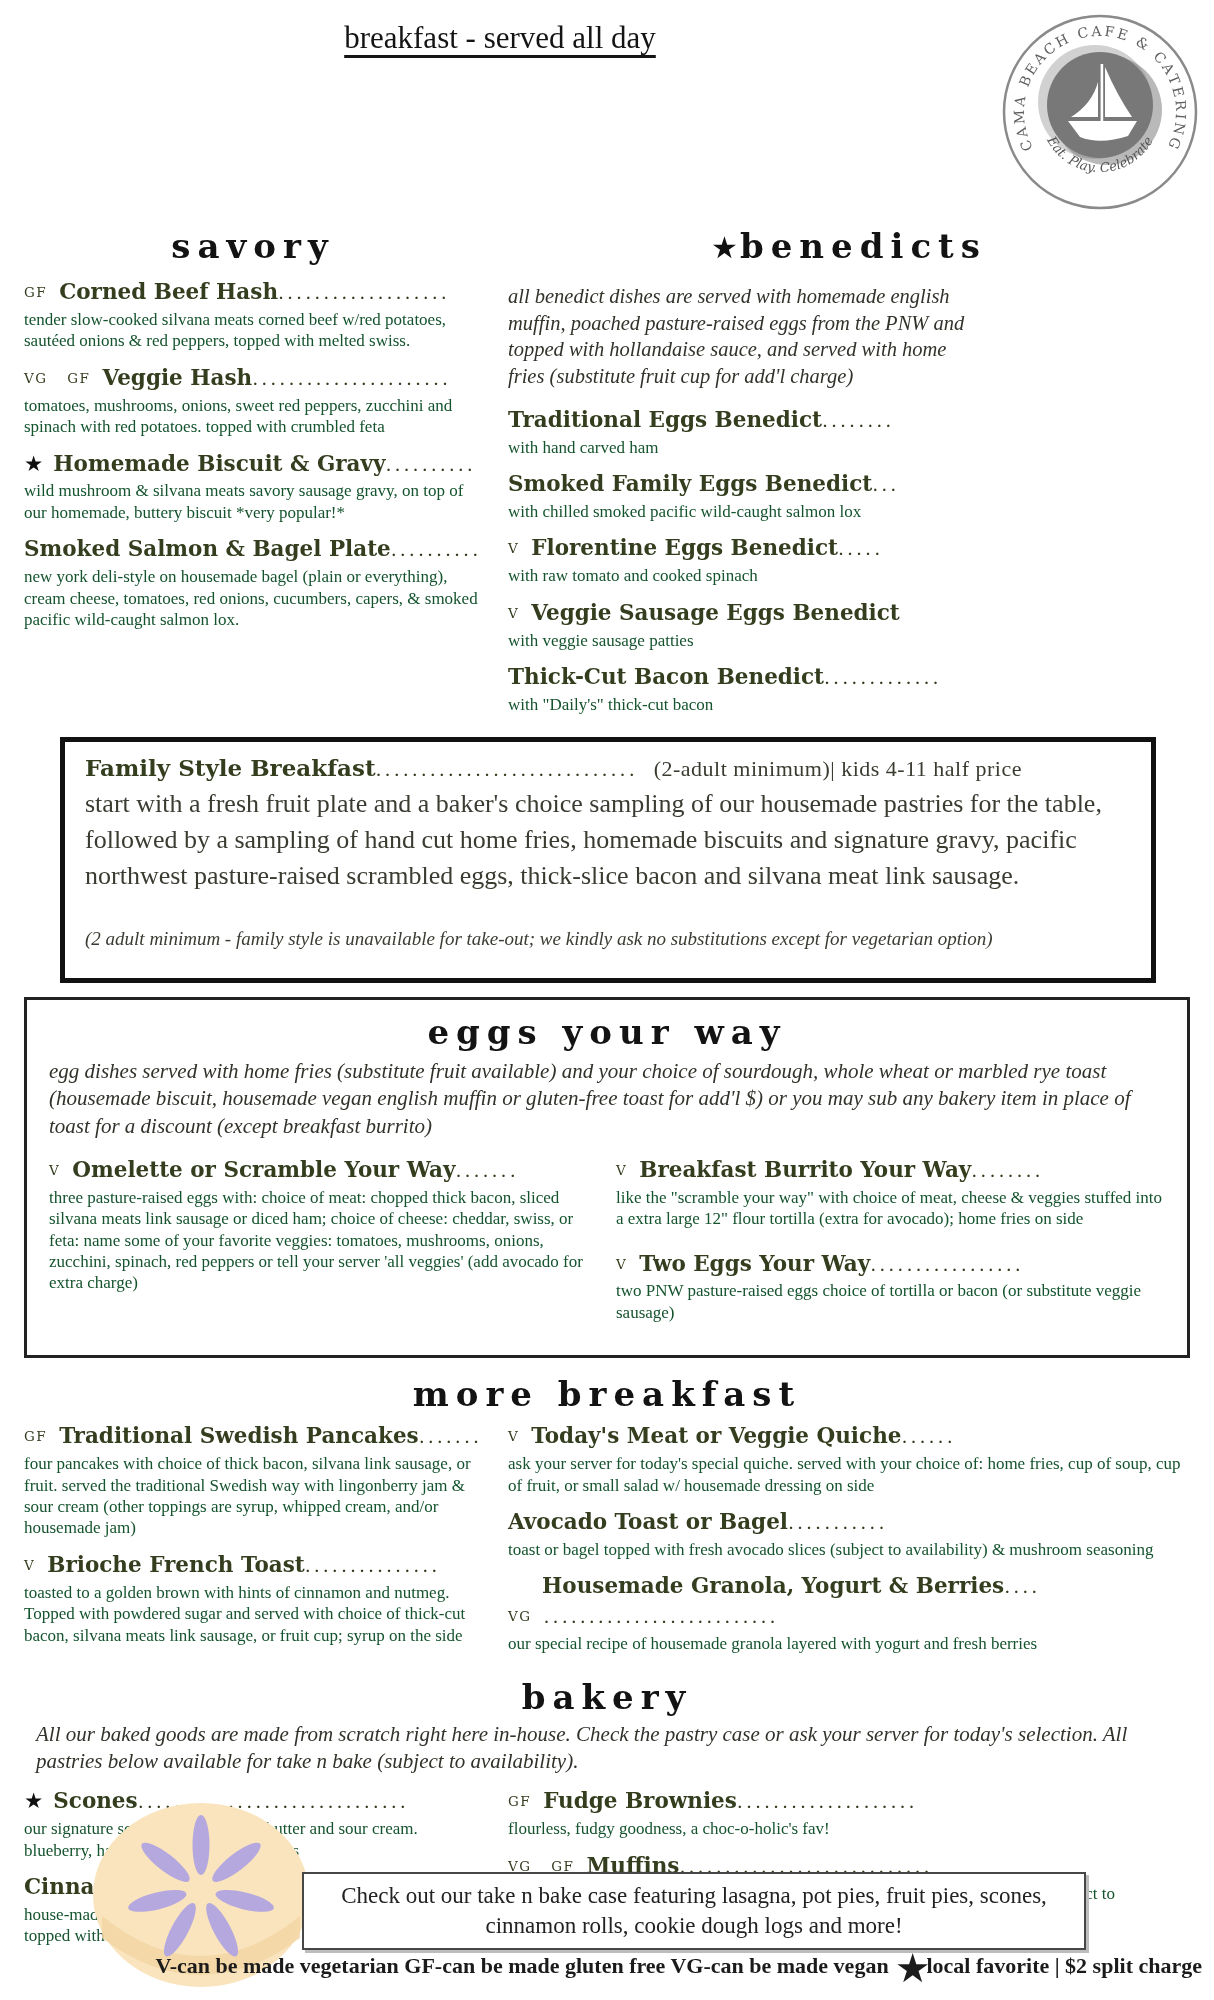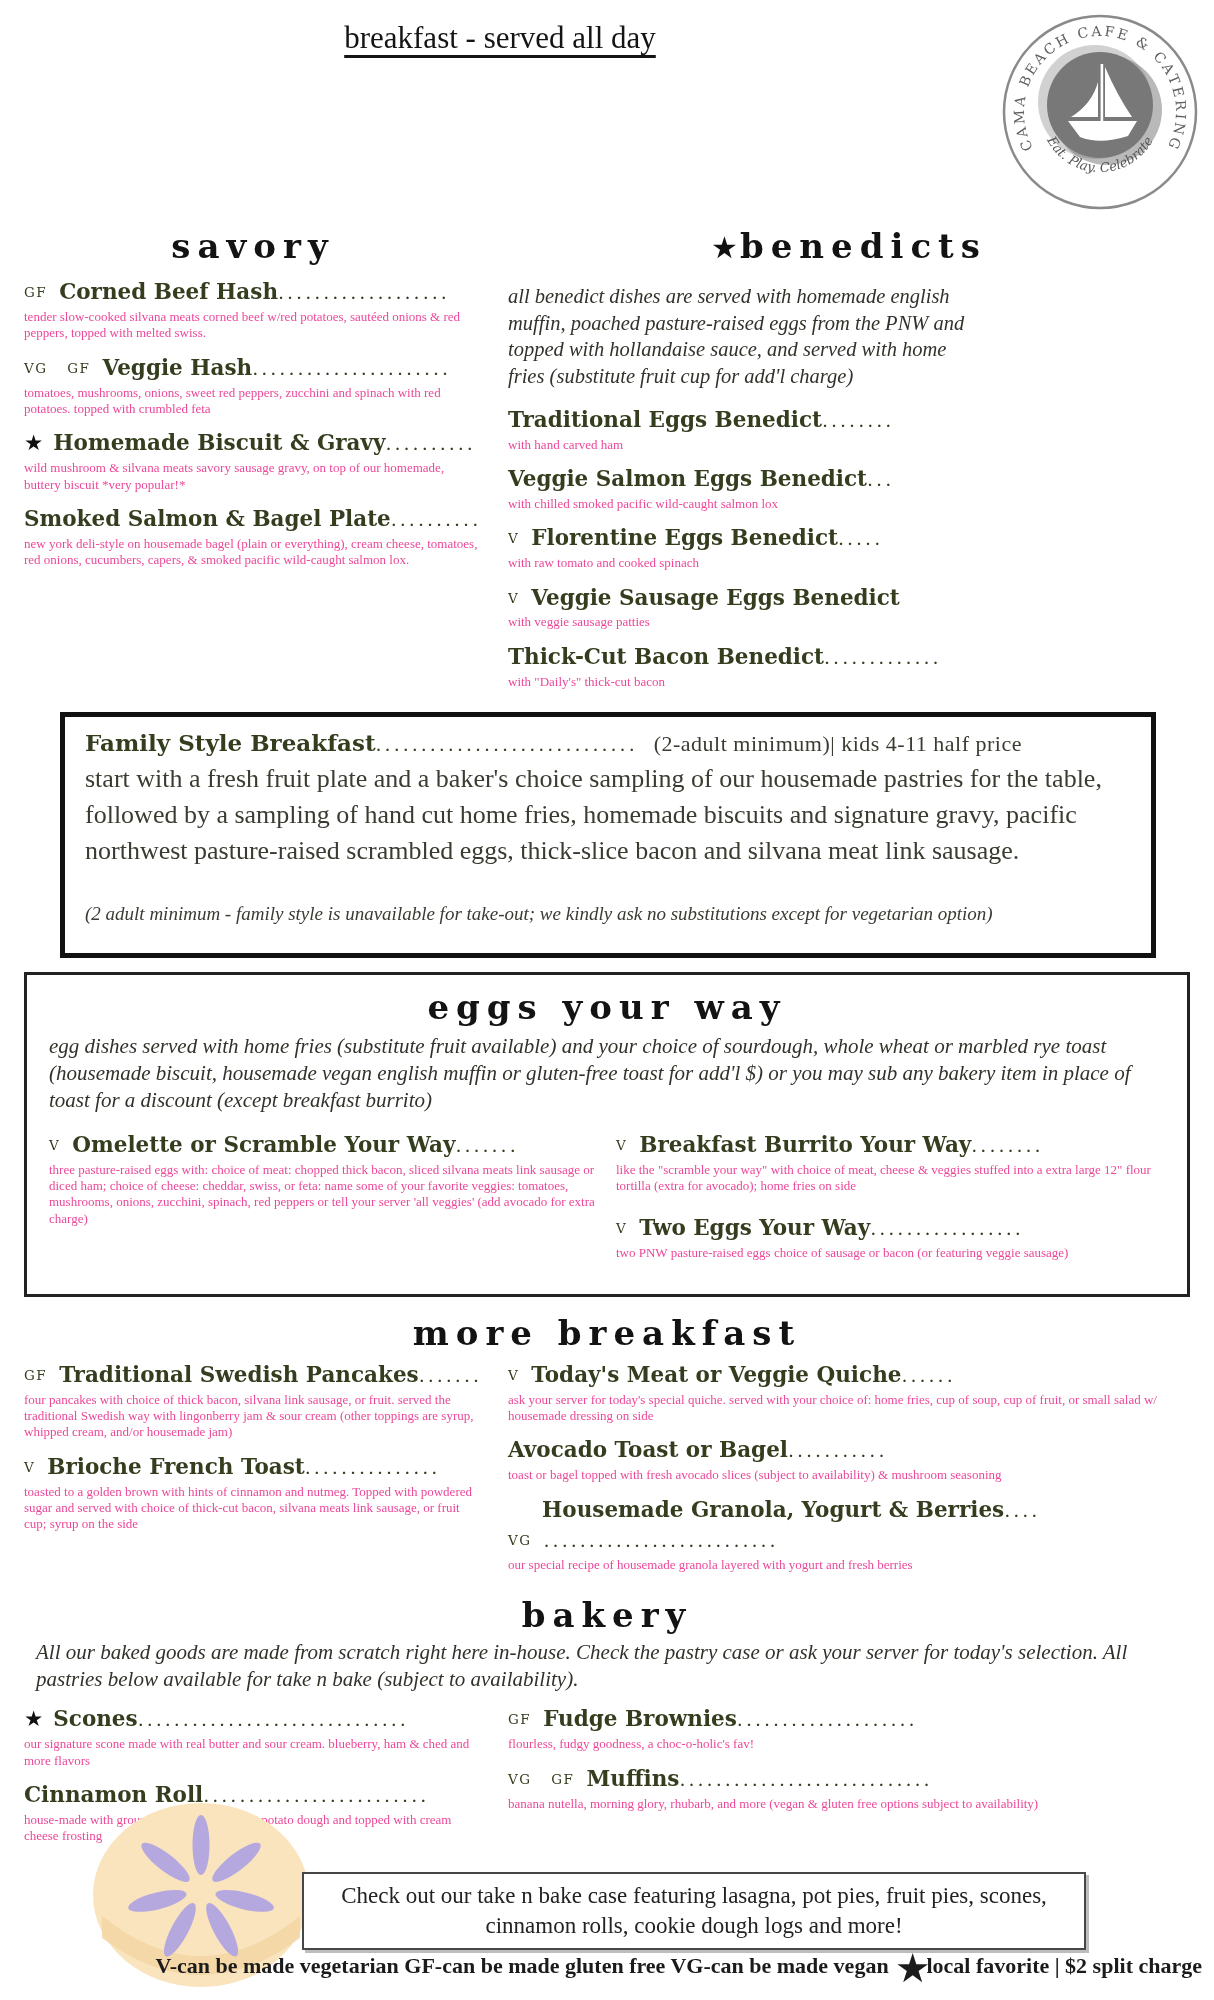--- a/index.html
+++ b/index.html
@@ -23,21 +23,21 @@
   .top-cols{display:grid;grid-template-columns:458px 1fr;column-gap:26px;padding:0 24px;margin-top:2px;}
   .benedicts-col .col-inner{max-width:470px;}
   .intro{font-style:italic;font-size:20.5px;line-height:1.3;margin:17px 0 16px;color:#31322a;}
   .menu-item{margin-bottom:12px;}
   .item-head{font-family:"DejaVu Serif",serif;font-weight:bold;font-size:21.5px;color:#343e1f;
              margin:0;line-height:1.3;}
   .tag{font-weight:normal;font-size:13.5px;letter-spacing:1.5px;word-spacing:14px;
        margin-right:12px;position:relative;top:-2px;color:#343e1f;}
   .head-star{font-weight:normal;color:#101010;margin-right:10px;}
   .dots{font-weight:normal;letter-spacing:3px;font-size:19px;color:#343e1f;}
-  .desc{font-size:13px;line-height:1.26;margin:3px 0 0;color:#ec4899;}
+  .desc{font-size:17px;line-height:1.26;margin:3px 0 0;color:#14532d;}
 
   
   .family-box{border:5px solid #111;margin:10px 58px 14px 60px;padding:12px 20px 12px;}
   .family-head{font-family:"DejaVu Serif",serif;font-weight:bold;font-size:23px;color:#343e1f;margin:0;}
   .family-note{font-family:"Liberation Serif",serif;font-weight:normal;font-size:22px;
                color:#3b3c31;margin-left:16px;letter-spacing:.5px;}
   .family-body{font-size:26px;line-height:1.38;margin:4px 0 0;}
   .family-foot{font-style:italic;font-size:19px;margin:34px 0 16px;color:#3a3b32;}
 
   
@@ -126,21 +126,21 @@
       <h2 class="sec-head"><span class="head-star">★</span><span>benedicts</span></h2>
       <div class="col-inner">
         <p class="intro">all benedict dishes are served with homemade english muffin, poached pasture-raised eggs from the PNW and topped with hollandaise sauce, and served with home fries (substitute fruit cup for add'l charge)</p>
 
         <div class="menu-item">
           <p class="item-head"><span>Traditional Eggs Benedict</span><span class="dots">........</span></p>
           <p class="desc">with hand carved ham</p>
         </div>
 
         <div class="menu-item">
-          <p class="item-head"><span>Veggie Salmon Eggs Benedict</span><span class="dots">...</span></p>
+          <p class="item-head"><span>Smoked Family Eggs Benedict</span><span class="dots">...</span></p>
           <p class="desc">with chilled smoked pacific wild-caught salmon lox</p>
         </div>
 
         <div class="menu-item">
           <p class="item-head"><span class="tag">V</span><span>Florentine Eggs Benedict</span><span class="dots">.....</span></p>
           <p class="desc">with raw tomato and cooked spinach</p>
         </div>
 
         <div class="menu-item">
           <p class="item-head"><span class="tag">V</span><span>Veggie Sausage Eggs Benedict</span></p>
@@ -171,21 +171,21 @@
           <p class="desc">three pasture-raised eggs with: choice of meat: chopped thick bacon, sliced silvana meats link sausage or diced ham; choice of cheese: cheddar, swiss, or feta: name some of your favorite veggies: tomatoes, mushrooms, onions, zucchini, spinach, red peppers or tell your server 'all veggies' (add avocado for extra charge)</p>
         </div>
       </div>
       <div>
         <div class="menu-item">
           <p class="item-head"><span class="tag">V</span><span>Breakfast Burrito Your Way</span><span class="dots">........</span></p>
           <p class="desc">like the "scramble your way" with choice of meat, cheese &amp; veggies stuffed into a extra large 12" flour tortilla (extra for avocado); home fries on side</p>
         </div>
         <div class="menu-item">
           <p class="item-head"><span class="tag">V</span><span>Two Eggs Your Way</span><span class="dots">.................</span></p>
-          <p class="desc">two PNW pasture-raised eggs choice of sausage or bacon (or featuring veggie sausage)</p>
+          <p class="desc">two PNW pasture-raised eggs choice of tortilla or bacon (or substitute veggie sausage)</p>
         </div>
       </div>
     </div>
   </div>
 
   <h2 class="sec-head" style="margin:16px 0 8px;">more breakfast</h2>
   <div class="cols">
     <div>
       <div class="menu-item">
         <p class="item-head"><span class="tag">GF</span><span>Traditional Swedish Pancakes</span><span class="dots">.......</span></p>

